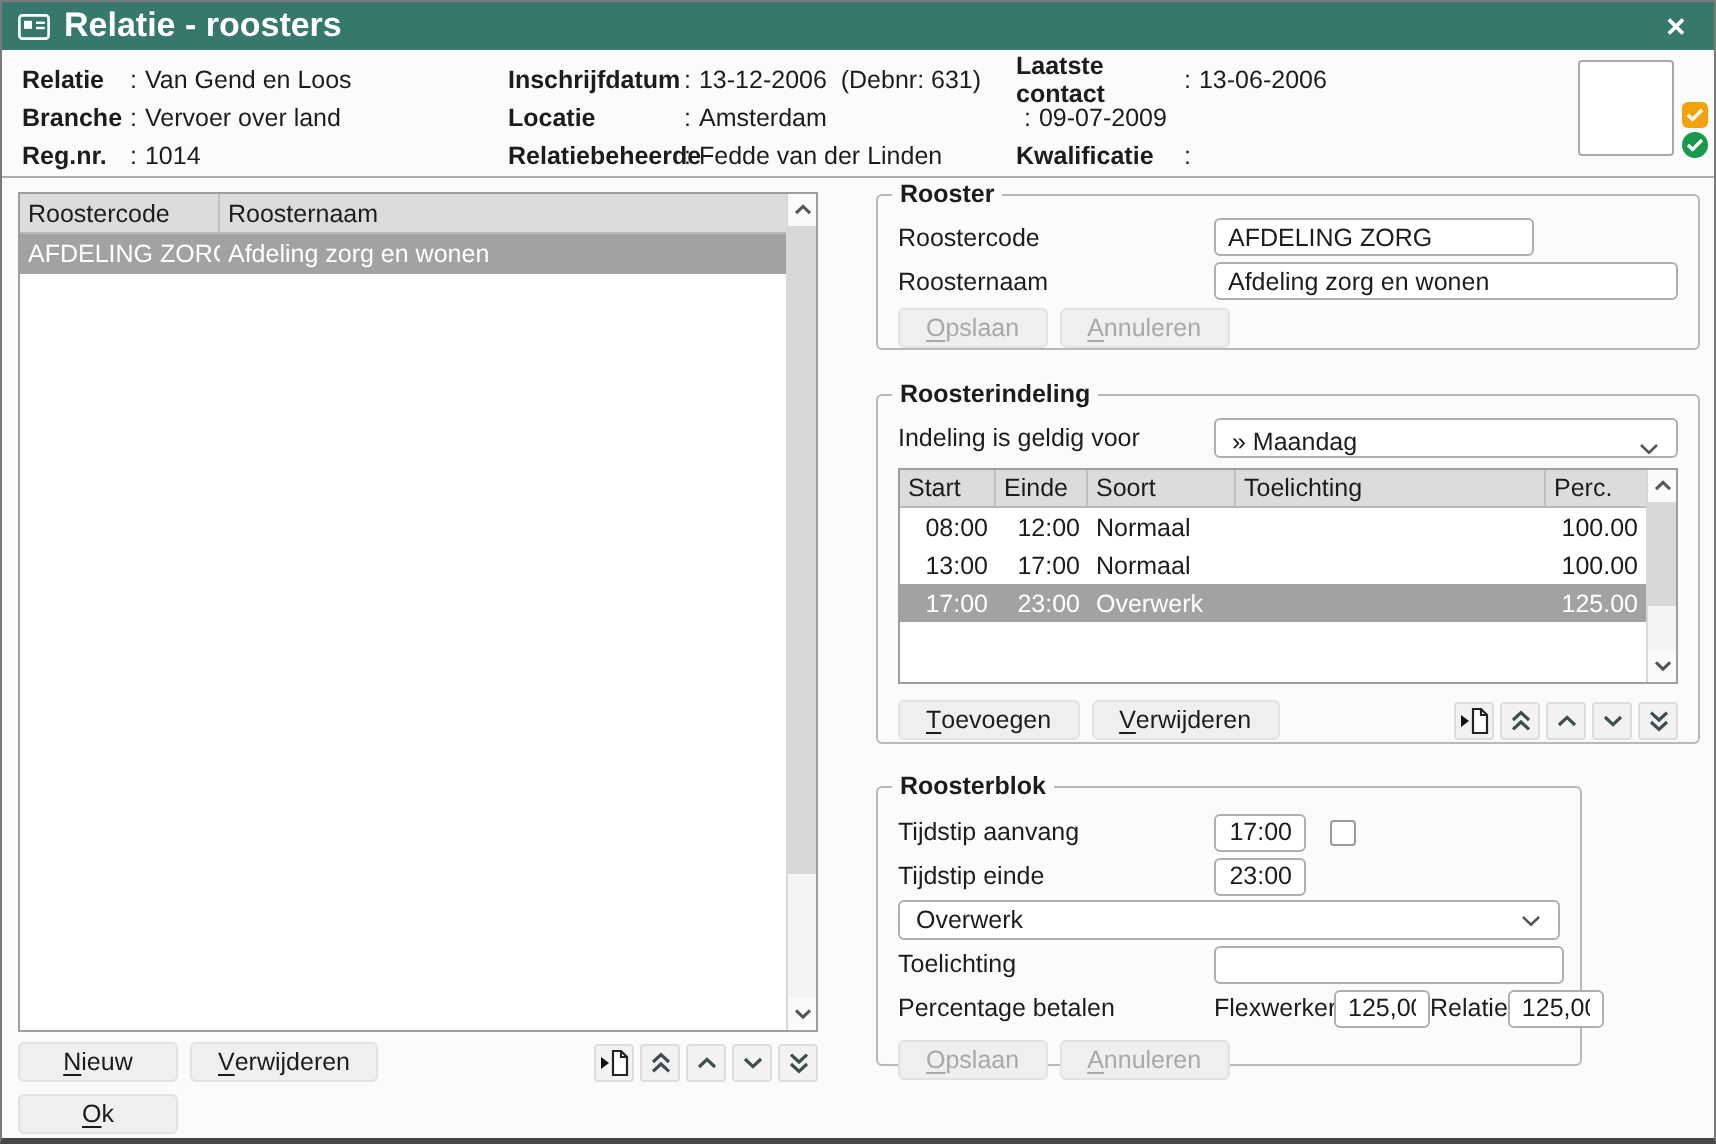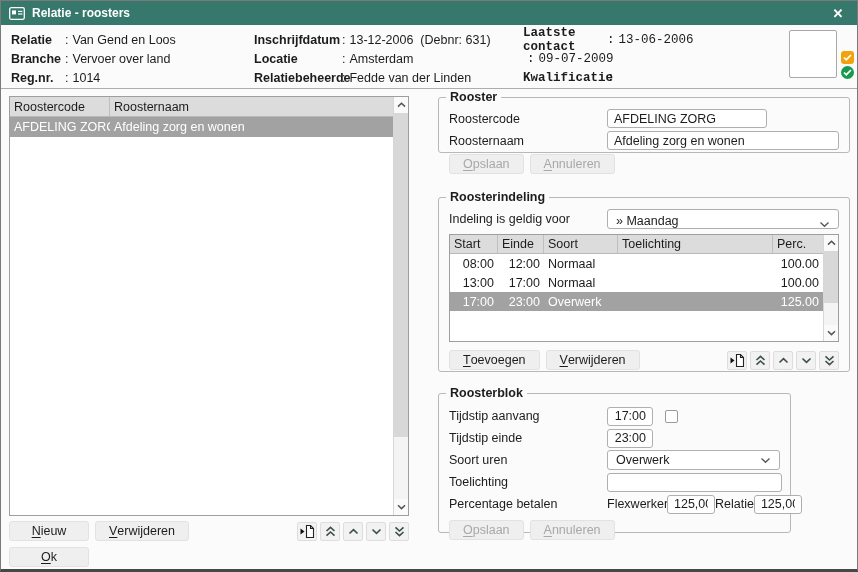--- a/index.html
+++ b/index.html
@@ -8,34 +8,34 @@
     --ink:#1C1C1C; --disabled:#A8A8A8;
   }
   *{box-sizing:border-box; margin:0; padding:0;}
   html,body{background:#E9E9E9; font-family:"Liberation Sans", sans-serif; font-size:12.5px; color:var(--ink);}
   .window{position:relative; width:858px; height:572px; background:var(--bg);
           border:1px solid #7A7A7A; border-bottom:3px solid #474747; overflow:hidden;}
 
   
   .titlebar{position:absolute; left:0; top:0; width:100%; height:24px; background:var(--titlebar);
             display:flex; align-items:center; padding:0 8px; gap:7px;}
-  .titlebar .title{color:#fff; font-weight:700; font-size:12px; flex:1;}
+  .titlebar .title{color:#fff; font-weight:700; font-size:17px; flex:1;}
   .close-btn{color:#fff; font-weight:700; font-size:13px; width:22px; text-align:center; cursor:pointer;}
 
   
   .header{position:absolute; left:0; top:24px; width:100%; height:64px; background:var(--bg);
           border-bottom:1px solid #ADADAD;}
   .hcol{position:absolute; top:5px;}
   .hrow{display:flex; height:19px; align-items:center;}
   .hl{font-weight:700;}
   .hs{padding:0 4px;}
   .hv{white-space:pre;}
   .hcol1{left:10px;} .hcol1 .hl{width:50px;}
   .hcol2{left:253px;} .hcol2 .hl{width:84px;}
-  .hcol3{left:522px;font-family:Liberation Mono, monospace;} .hcol3 .hl{width:80px;}
+  .hcol3{left:507px;} .hcol3 .hl{width:80px;}
   .photo-box{position:absolute; left:788px; top:5px; width:48px; height:48px; background:#fff;
              border:1px solid #A9A9A9; border-radius:2px;}
   .status-icon{position:absolute; left:840px; width:13px; height:13px; display:flex; align-items:center; justify-content:center;}
   .status-orange{top:26px; background:var(--status-orange); border-radius:3px;}
   .status-green{top:41px; background:var(--status-green); border-radius:50%;}
 
   
   .btn{height:20px; background:var(--btn); border:1px solid var(--btn-border); border-radius:3px;
        font-family:inherit; font-size:12.5px; color:var(--ink); padding:0 13px; cursor:pointer;
        display:inline-flex; align-items:center; justify-content:center;}
@@ -48,21 +48,21 @@
   .checkbox{width:13px; height:13px; background:#fff; border:1px solid #9A9A9A; border-radius:2px; cursor:pointer;}
   .iconbtn{width:20px; height:19px; background:#F2F2F2; border:1px solid #DDDDDD; border-radius:2px;
            display:inline-flex; align-items:center; justify-content:center; cursor:pointer;}
 
   
   .fieldset{position:absolute; border:1px solid var(--border); border-radius:3px; background:var(--bg);}
   .legend{position:absolute; top:-8px; left:7px; background:var(--bg); padding:0 4px; font-weight:700;}
   .frow{display:flex; align-items:center; height:19px; margin-bottom:3px;}
   .flabel{width:158px; flex:none;}
 
-  #fs-rooster{left:437px; top:96px; width:412px; height:56px; padding:11px 10px 0 10px;}
+  #fs-rooster{left:437px; top:96px; width:412px; height:78px; padding:11px 10px 0 10px;}
   #fs-rooster .in-code{width:160px;}
   #fs-rooster .in-name{flex:1;}
 
   #fs-indeling{left:437px; top:196px; width:412px; height:175px; padding:11px 10px 0 10px;}
   .grid-table{margin-top:6px; height:108px; border:1px solid #9E9E9E; background:#fff; display:flex;}
   .grid-main{flex:1; display:flex; flex-direction:column; overflow:hidden;}
   .grid-header{display:flex; height:19px; background:var(--hdrcell); border-bottom:1px solid #B9B9B9; flex:none;}
   .gh{padding:1px 4px; border-right:1px solid #BFBFBF; display:flex; align-items:center;}
   .grid-row{display:flex; height:19px; flex:none; align-items:center;}
   .grid-row.selected{background:var(--selection); color:#fff;}
@@ -374,21 +374,20 @@
     <div class="frow">
       <span class="flabel">Tijdstip aanvang</span>
       <input class="tinput in-time" value="17:00" style="">
       <span class="checkbox"></span>
     </div>
     <div class="frow">
       <span class="flabel">Tijdstip einde</span>
       <input class="tinput in-time" value="23:00" style="">
     </div>
     <div class="frow">
-      <span class="flabel">Soort uren</span>
       <div class="dropdown" style="flex:1;">
         <span class="dd-value">Overwerk</span>
         <span>
           <svg width="11" height="7" viewBox="0 0 11 7">
               <path d="M1.5 1.5 L5.5 5.3 L9.5 1.5" fill="none" stroke="#555" stroke-width="1.3"></path>
             </svg>
         </span>
       </div>
     </div>
     <div class="frow">

